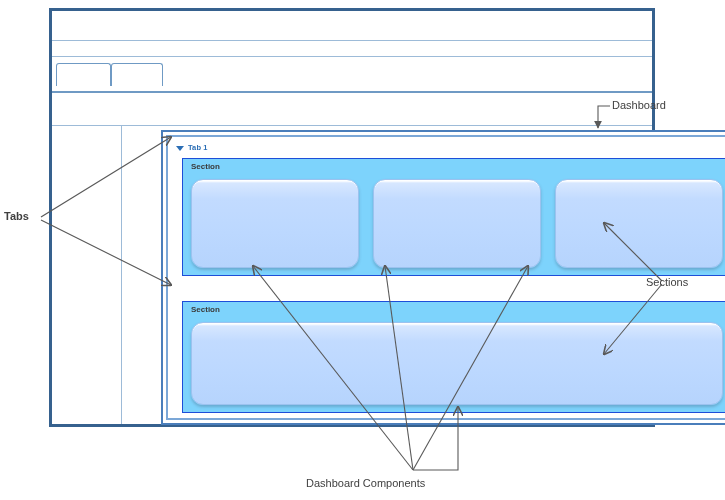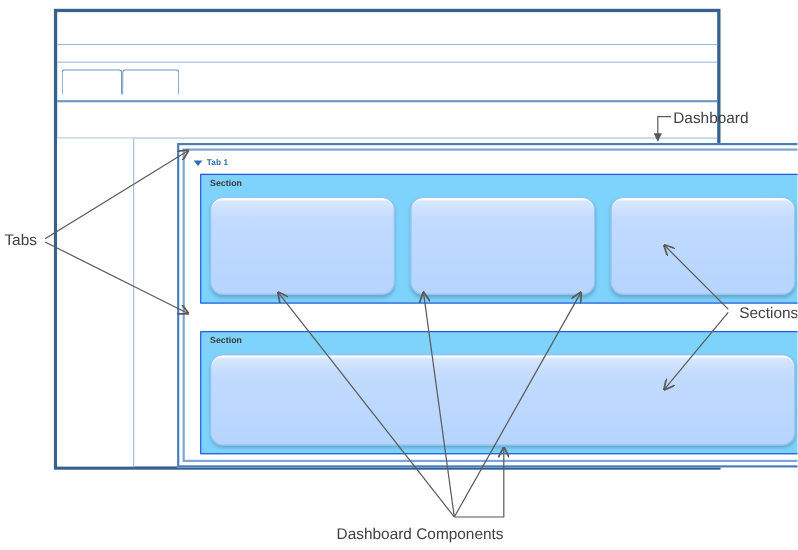--- a/index.html
+++ b/index.html
@@ -120,27 +120,27 @@
         #b6d4fd 100%);
     border:1px solid #9cc2ef;
     box-shadow:0 2px 3px rgba(60,80,110,.30), inset 0 1px 0 rgba(255,255,255,.95);
     box-sizing:border-box;
   }
   .dash-component.wide{flex:1 1 100%;}
 
   
   .callout{
     position:absolute;z-index:50;
-    font-size:14px;color:#404040;
+    font-size:11px;color:#404040;
     font-family:"Liberation Sans","DejaVu Sans",sans-serif;
     white-space:nowrap;line-height:1;
   }
-  #callout-tabs{left:4px;top:211px;}
+  #callout-tabs{left:4px;top:211px;font-weight:bold;}
   #callout-dashboard{left:612px;top:100px;}
-  #callout-sections{left:672px;top:277px;}
+  #callout-sections{left:646px;top:277px;}
   #callout-components{left:306px;top:478px;}
 </style>
 </head>
 <body>
 
 <div id="stage">
 
   <div class="app-window">
 
     <div class="chrome-row chrome-titlebar"></div>

